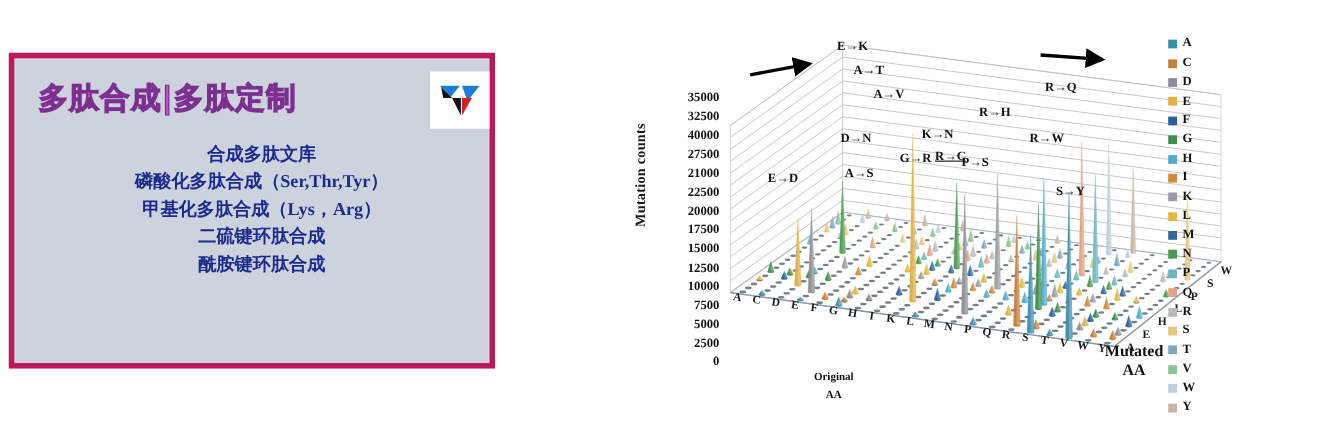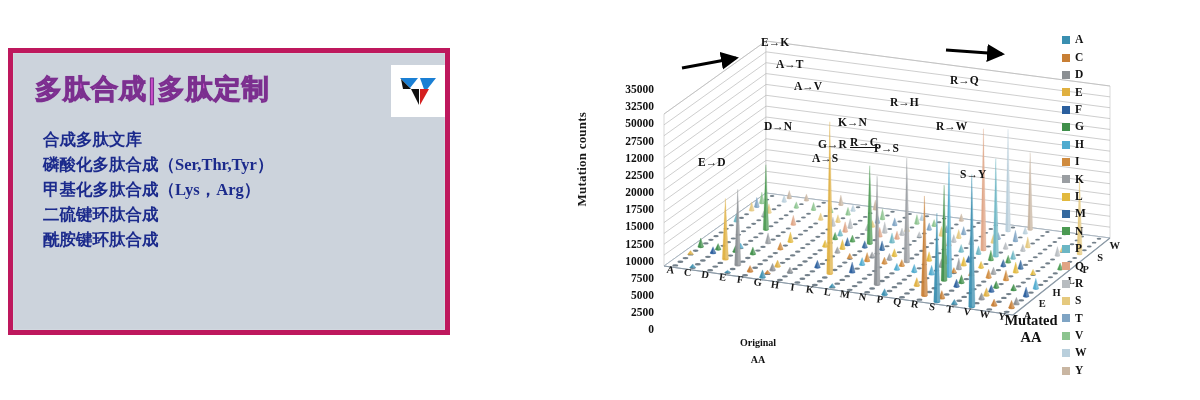--- a/index.html
+++ b/index.html
@@ -25,21 +25,21 @@
   #promo-logo{
     position:absolute;left:378px;top:12px;width:54px;height:52px;
     background:#ffffff;display:flex;align-items:center;justify-content:center;
   }
   #promo-list{
     position:absolute;left:30px;top:74px;width:390px;
     font-family:"Liberation Serif",serif;
     color:#1b2a8c;font-weight:700;font-size:16.5px;line-height:25px;
     white-space:nowrap;
   }
-  #promo-list .li{display:block;}
+  #promo-list .li{display:block;text-align:center;}
 
   
   #chart-figure{position:absolute;left:578px;top:16px;width:614px;height:372px;}
 
   #y-axis-title{
     position:absolute;left:-4px;top:96px;
     writing-mode:vertical-rl;transform:rotate(180deg);
     font-size:13px;font-weight:700;color:#1a1a1a;letter-spacing:.2px;
     font-family:"Liberation Serif",serif;
   }
@@ -102,23 +102,23 @@
     <span class="li">酰胺键环肽合成</span>
   </div>
 </div>
 
 <div id="chart-figure">
 
   <div id="y-axis-title">Mutation counts</div>
   <div id="y-ticks">
       <span>35000</span>
       <span>32500</span>
-      <span>50000</span>
+      <span>40000</span>
       <span>27500</span>
-      <span>12000</span>
+      <span>21000</span>
       <span>22500</span>
       <span>20000</span>
       <span>17500</span>
       <span>15000</span>
       <span>12500</span>
       <span>10000</span>
       <span>7500</span>
       <span>5000</span>
       <span>2500</span>
       <span>0</span>
@@ -974,18 +974,18 @@
     </div>
 <div class="callout" style="left: 172px; top: 20px; margin-left: 11px;">E→K</div>
     <div class="callout" style="left: 198px; top: 42px;">A→T</div>
     <div class="callout" style="left: 216px; top: 64px;">A→V</div>
     <div class="callout" style="left: 186px; top: 104px;">D→N</div>
     <div class="callout" style="left: 260px; top: 100px;">K→N</div>
     <div class="callout" style="left: 336px; top: 58px; margin-left: 36px;">R→Q</div>
     <div class="callout" style="left: 312px; top: 80px;">R→H</div>
     <div class="callout" style="left: 272px; top: 120px; text-decoration: underline;">R→C</div>
     <div class="callout" style="left: 240px; top: 122px;">G→R</div>
-    <div class="callout" style="left: 190px; top: 136px; padding-left: 44px;">A→S</div>
+    <div class="callout" style="left: 190px; top: 136px;">A→S</div>
     <div class="callout" style="left: 296px; top: 126px;">P→S</div>
     <div class="callout" style="left: 358px; top: 104px;">R→W</div>
     <div class="callout" style="left: 382px; top: 152px;">S→Y</div>
     <div class="callout" style="left: 120px; top: 140px;">E→D</div>
   </div>
 
 </body></html>

